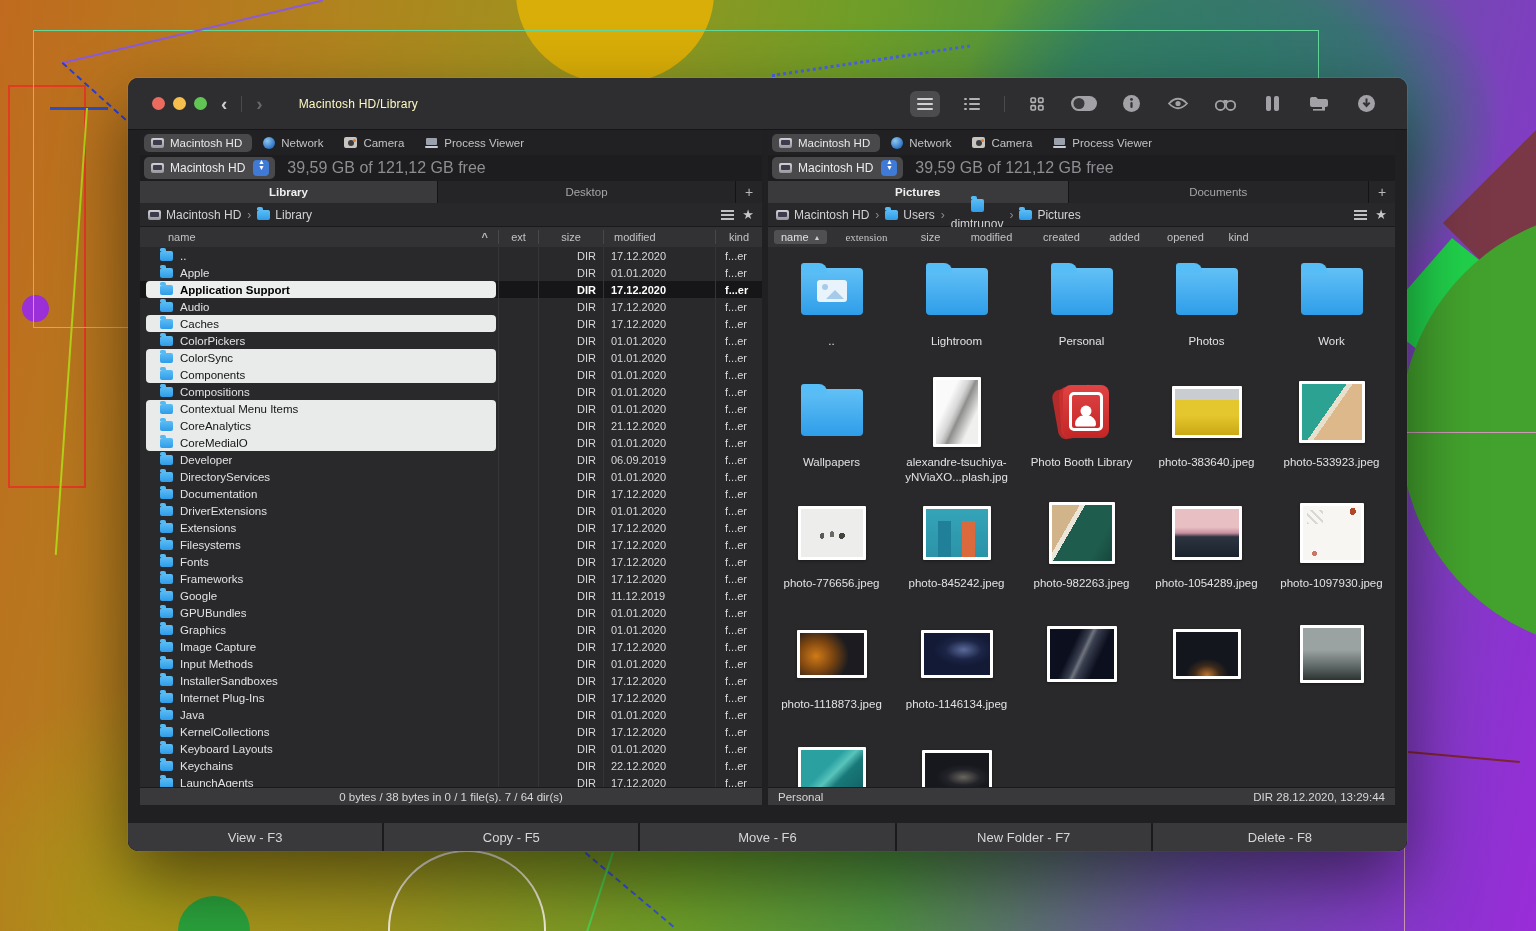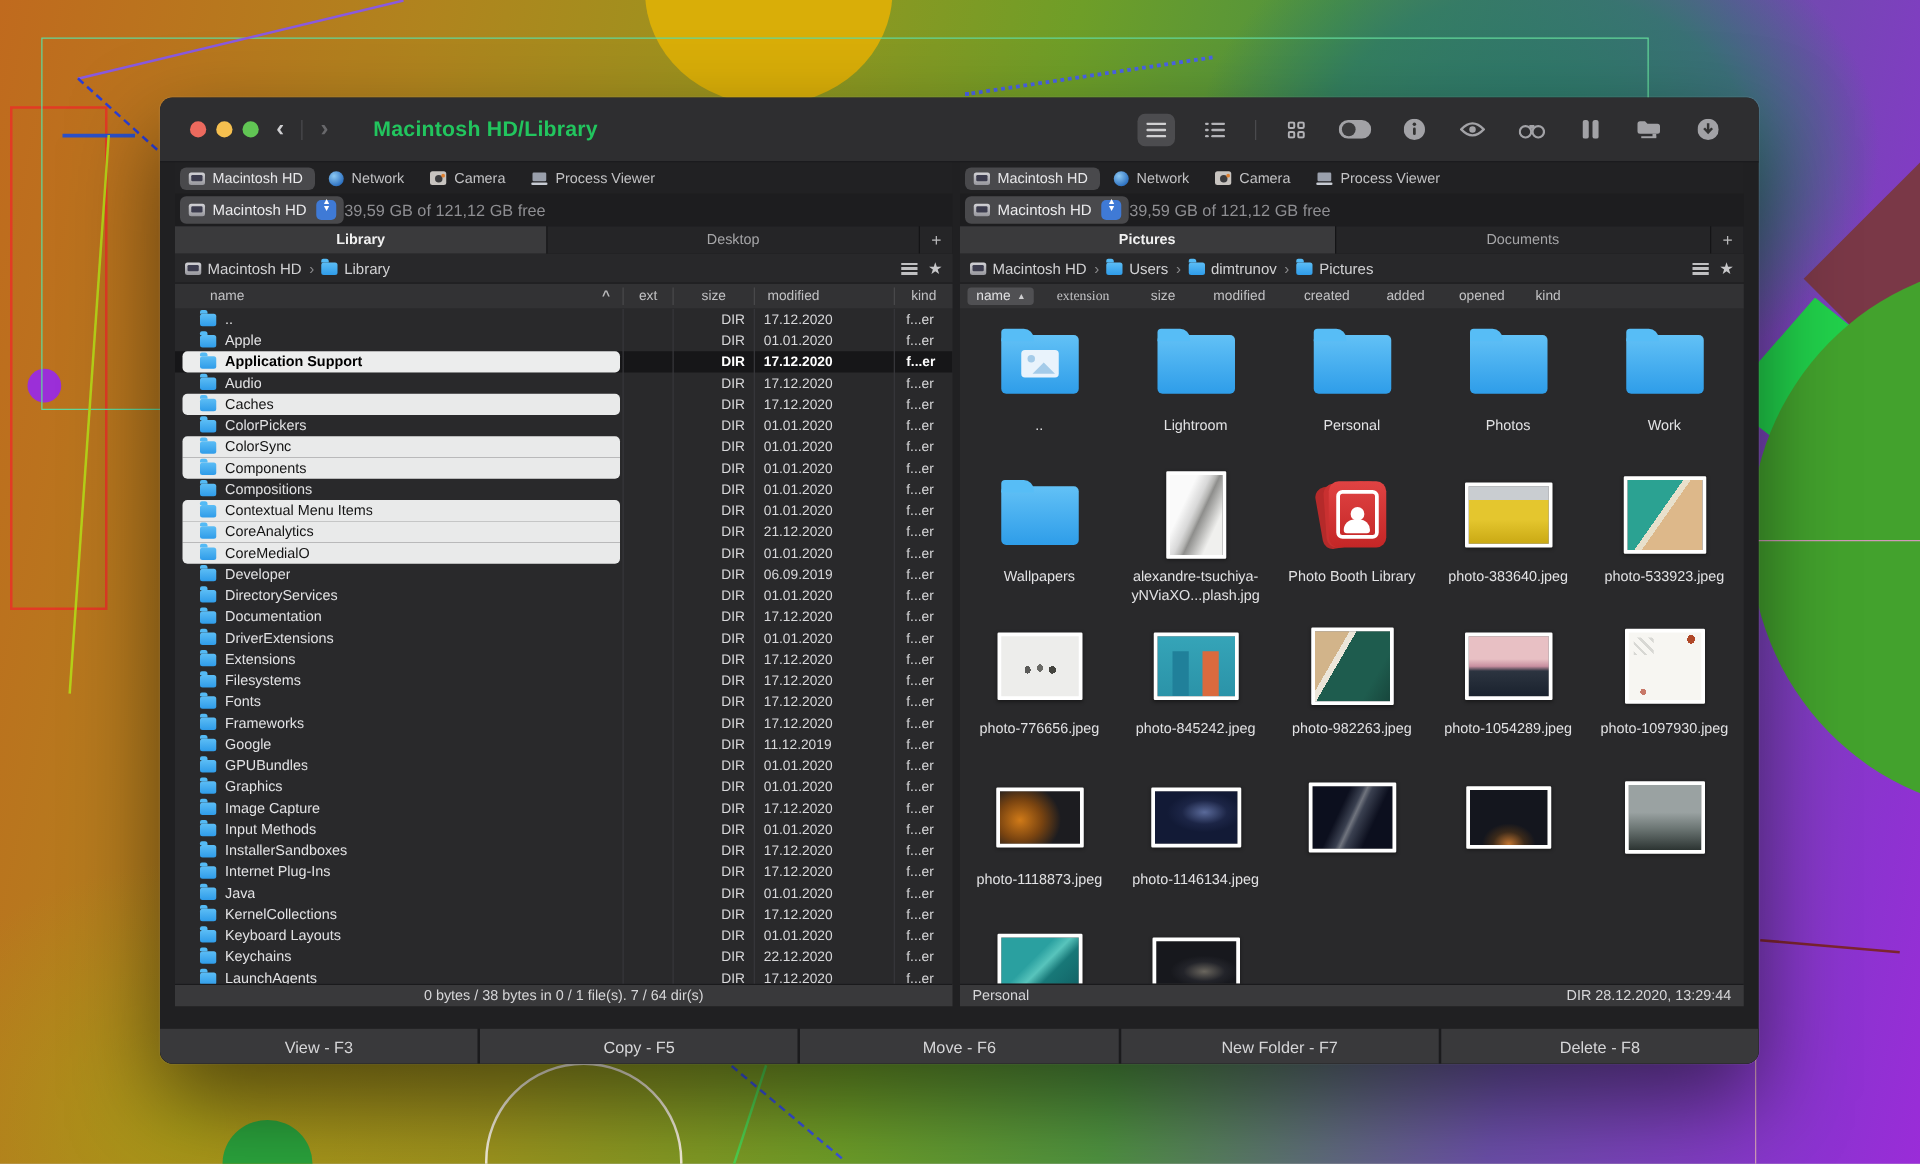--- a/index.html
+++ b/index.html
@@ -41,40 +41,40 @@
 
   
   .titlebar { position:absolute; left:0; top:0; width:100%; height:52px; background:#2e2e30;
     border-bottom:1px solid #161618; display:flex; align-items:center; }
   .tlights { display:flex; gap:8px; margin-left:24px; }
   .tl { width:13px; height:13px; border-radius:50%; }
   .tl.r { background:#ec6a5e; } .tl.y { background:#f5bf4f; } .tl.g { background:#61c554; }
   .navbtn { font-size:19px; font-weight:700; color:#cfcfd1; padding:0 14px; cursor:default; }
   .navbtn.fwd { color:#68686b; }
   .navdiv { width:1px; height:16px; background:#4a4a4d; }
-  .wtitle { font-size:17px; font-weight:700; color:#22c55e; margin-left:22px; letter-spacing:.2px; }
+  .wtitle { font-size:12px; font-weight:400; color:#fef9c3; margin-left:22px; letter-spacing:.2px; }
   .toolbar { margin-left:auto; margin-right:26px; display:flex; align-items:center; gap:17px; }
   .tbtn { display:flex; align-items:center; justify-content:center; width:30px; height:26px; border-radius:6px; }
   .tbtn.sel { background:#4c4c4f; }
   .tbtn svg { display:block; }
   .tb-div { width:1px; height:16px; background:#4a4a4d; }
 
   
   .pane { position:absolute; top:52px; height:675px; display:flex; flex-direction:column; }
   .pane.left  { left:12px;  width:622px; }
   .pane.right { left:640px; width:627px; }
 
   .devtabs { height:25px; background:#212123; display:flex; align-items:center; gap:4px; padding-left:4px; flex:0 0 25px; }
   .dtab { display:flex; align-items:center; gap:6px; font-size:11.5px; color:#c2c2c4; padding:3px 10px 3px 7px; border-radius:5px; }
   .dtab.active { background:#49494c; color:#e8e8ea; }
   .drivebar { height:26px; background:#1d1d1f; display:flex; align-items:center; padding-left:4px; flex:0 0 26px; }
   .drivechip { display:flex; align-items:center; gap:6px; background:#49494c; border-radius:5px; padding:3px 6px 3px 7px; font-size:12px; color:#ececee; }
   .stepper { width:16px; height:16px; border-radius:4px; background:#3f7ad6; display:flex; flex-direction:column; align-items:center; justify-content:center; line-height:0; margin-left:2px; }
   .stepper span { font-size:7px; color:#fff; height:6px; display:block; }
-  .freetext { font-size:13px; color:#8e8e92; }
+  .freetext { margin-left:12px; font-size:16px; color:#8e8e92; }
 
   .ftabs { height:22px; display:flex; flex:0 0 22px; background:#141416; gap:1px; }
   .ftab { flex:1; display:flex; align-items:center; justify-content:center; font-size:11.5px; background:#252527; color:#a6a6a8; }
   .ftab.active { background:#3a3a3c; color:#f0f0f0; font-weight:700; }
   .ftab.plus { flex:0 0 26px; font-size:14px; color:#b8b8ba; font-weight:400; }
 
   .crumb { height:24px; background:#28282a; border-bottom:1px solid #1a1a1c; display:flex; align-items:center; padding:0 8px; font-size:12px; color:#d2d2d4; gap:6px; flex:0 0 24px; }
   .crumb .sep { color:#8a8a8c; font-size:12px; }
   .crumb-right { margin-left:auto; display:flex; align-items:center; gap:8px; }
   .minilist { width:13px; height:10px; background:repeating-linear-gradient(#c0c0c2 0 2px, transparent 2px 4px); }
@@ -740,21 +740,21 @@
           <span style="display: flex; align-items: center; gap: 5px;">
             <span class="ic-computer"></span>
             <span>Macintosh HD</span>
           </span>
           <span class="sep">›</span>
           <span style="display: flex; align-items: center; gap: 5px;">
             <span class="lf"></span>
             <span>Users</span>
           </span>
           <span class="sep">›</span>
-          <span style="display: flex; align-items: center; gap: 5px;">
+          <span style="display: flex; align-items: center; gap: 5px; flex-direction: column;">
             <span class="lf"></span>
             <span>dimtrunov</span>
           </span>
           <span class="sep">›</span>
           <span style="display: flex; align-items: center; gap: 5px;">
             <span class="lf"></span>
             <span>Pictures</span>
           </span>
         </span>
       <span class="crumb-right">

